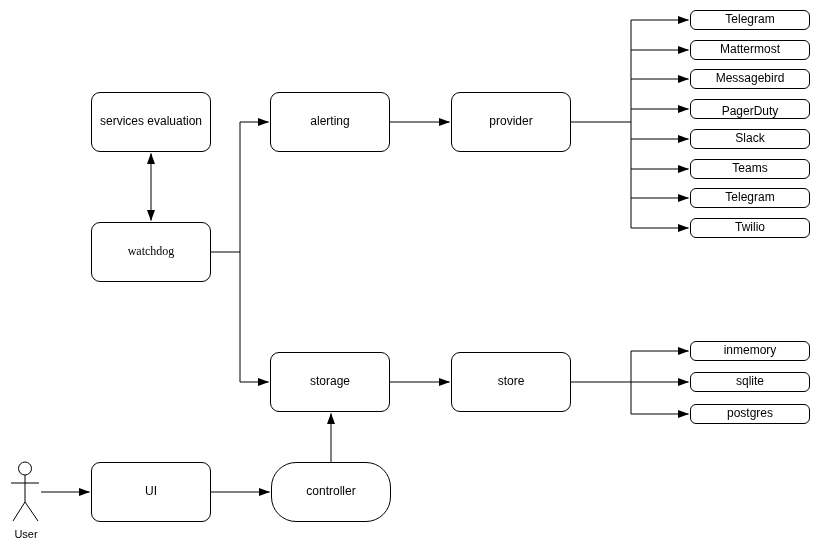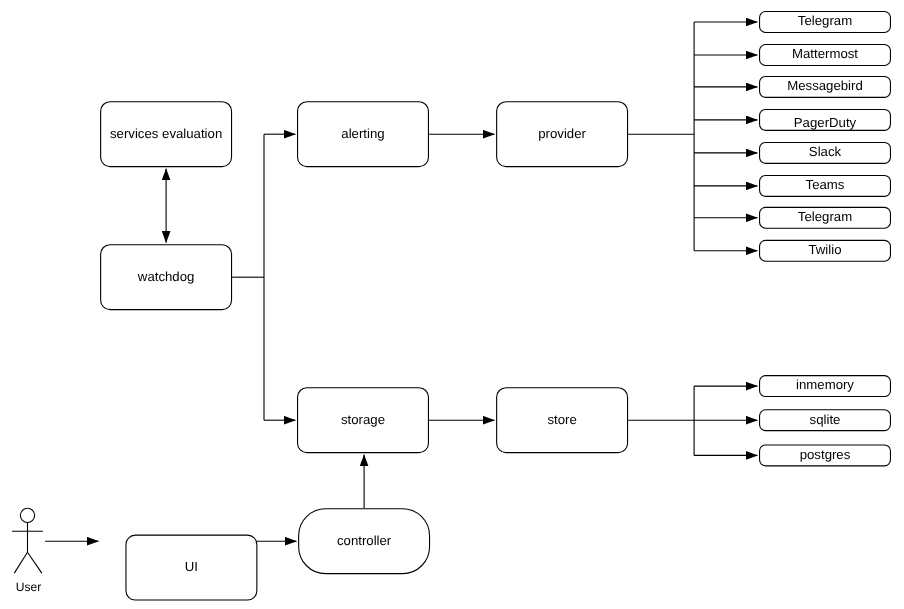--- a/index.html
+++ b/index.html
@@ -32,26 +32,26 @@
   .node.big  { width: 120px; height: 60px; border-radius: 9px; }
   .node.leaf { width: 120px; height: 20px; border-radius: 6px; }
   .actor-label {
     position: absolute;
     left: 6px; top: 528px; width: 40px;
     text-align: center;
     font-size: 11px;
   }
   
   #n-services  { left: 91px;  top: 92px;  }
-  #n-watchdog  { left: 91px;  top: 222px; }
+  #n-watchdog  { left: 91px;  top: 222px; font-family: Liberation Serif, serif; }
   #n-alerting  { left: 270px; top: 92px;  }
   #n-provider  { left: 451px; top: 92px;  }
   #n-storage   { left: 270px; top: 352px; }
   #n-store     { left: 451px; top: 352px; }
-  #n-ui        { left: 91px;  top: 486px; margin-left: 23px; }
+  #n-ui        { left: 91px;  top: 462px; }
   #n-controller{ left: 271px; top: 462px; border-radius: 25px; }
   #p-0 { left: 690px; top: 10px;  }
   #p-1 { left: 690px; top: 40px;  }
   #p-2 { left: 690px; top: 69px;  }
   #p-3 { left: 690px; top: 99px; align-items: flex-end;  }
   #p-4 { left: 690px; top: 129px; }
   #p-5 { left: 690px; top: 159px; }
   #p-6 { left: 690px; top: 188px; }
   #p-7 { left: 690px; top: 218px; }
   #s-0 { left: 690px; top: 341px; }

